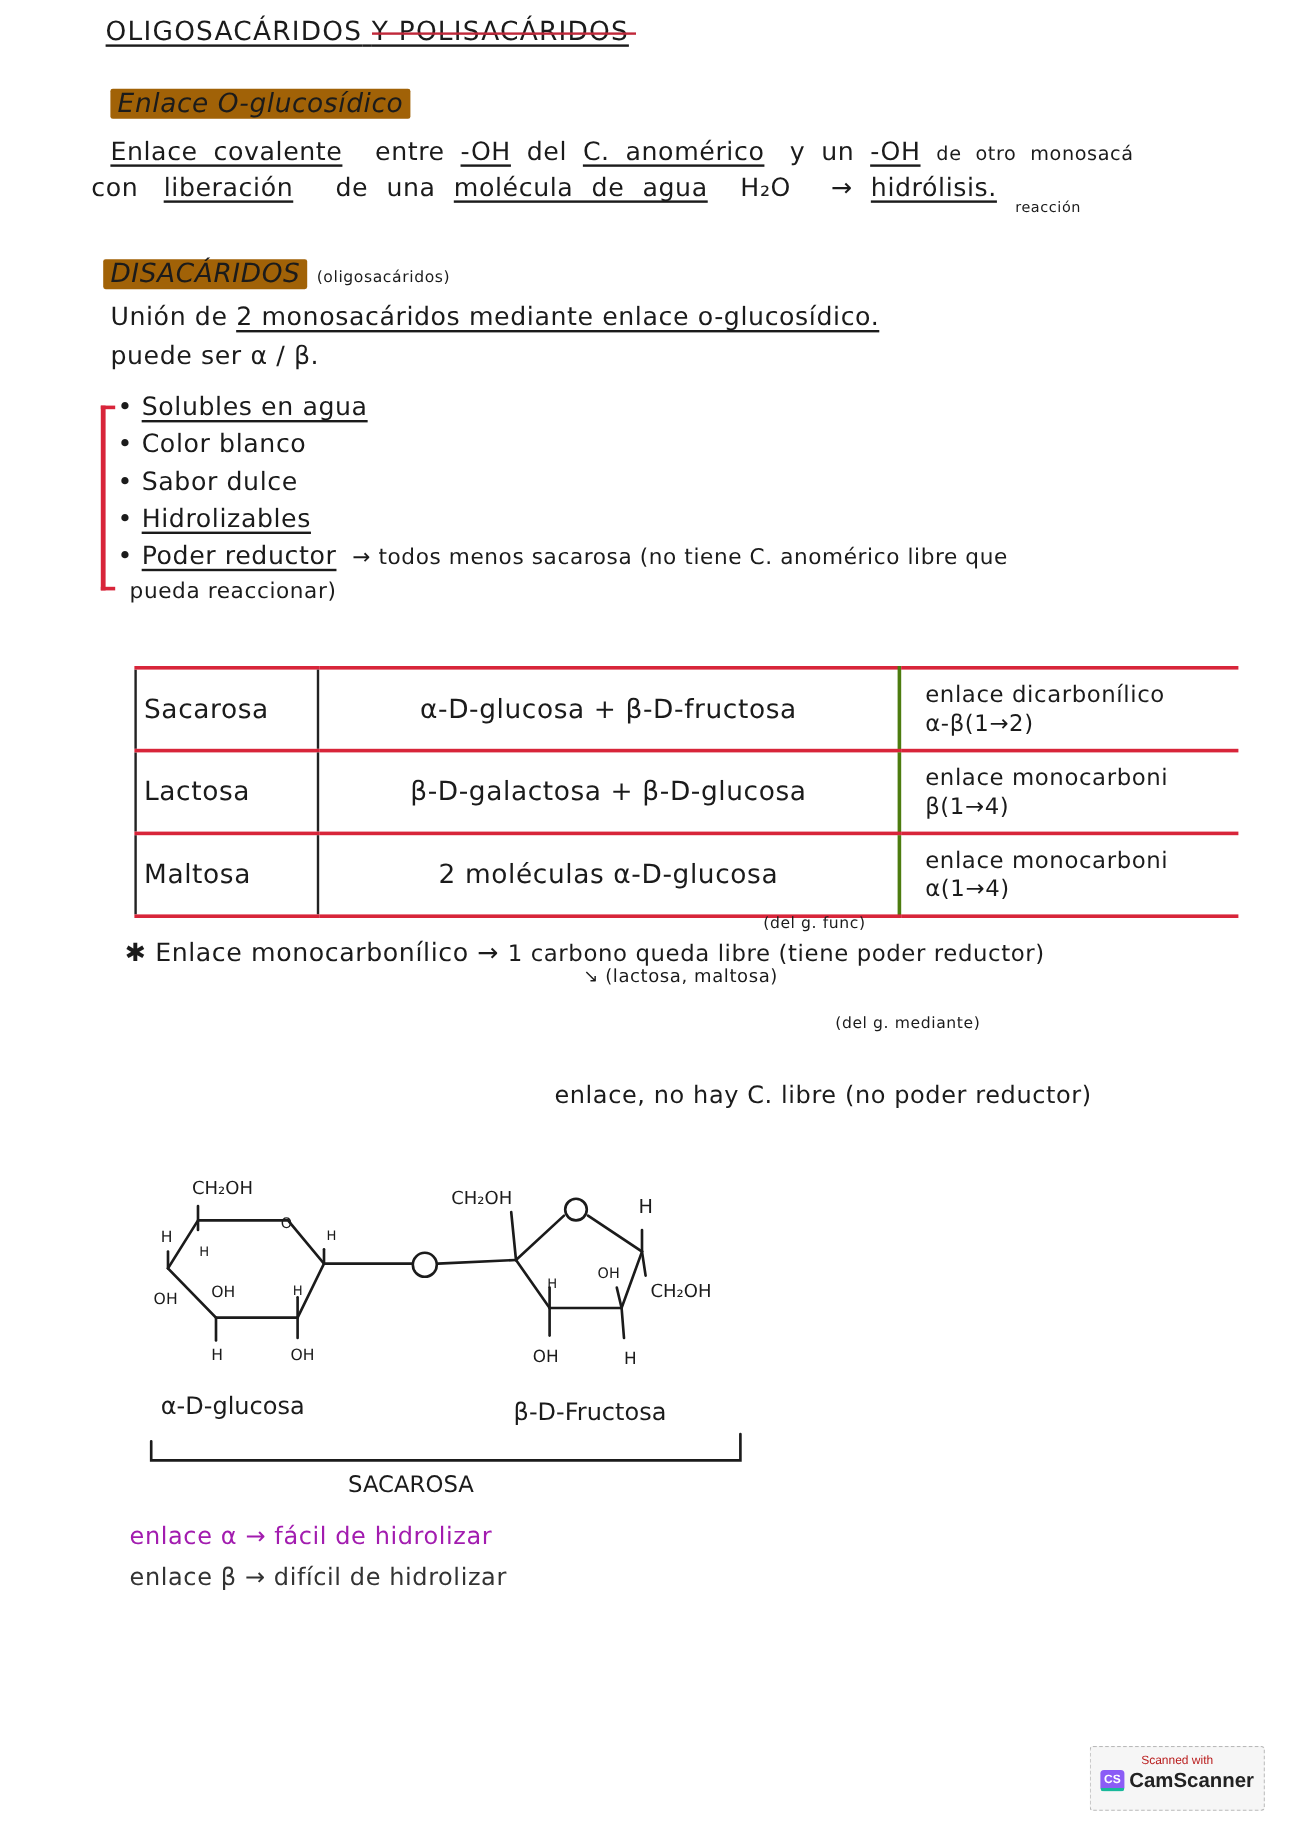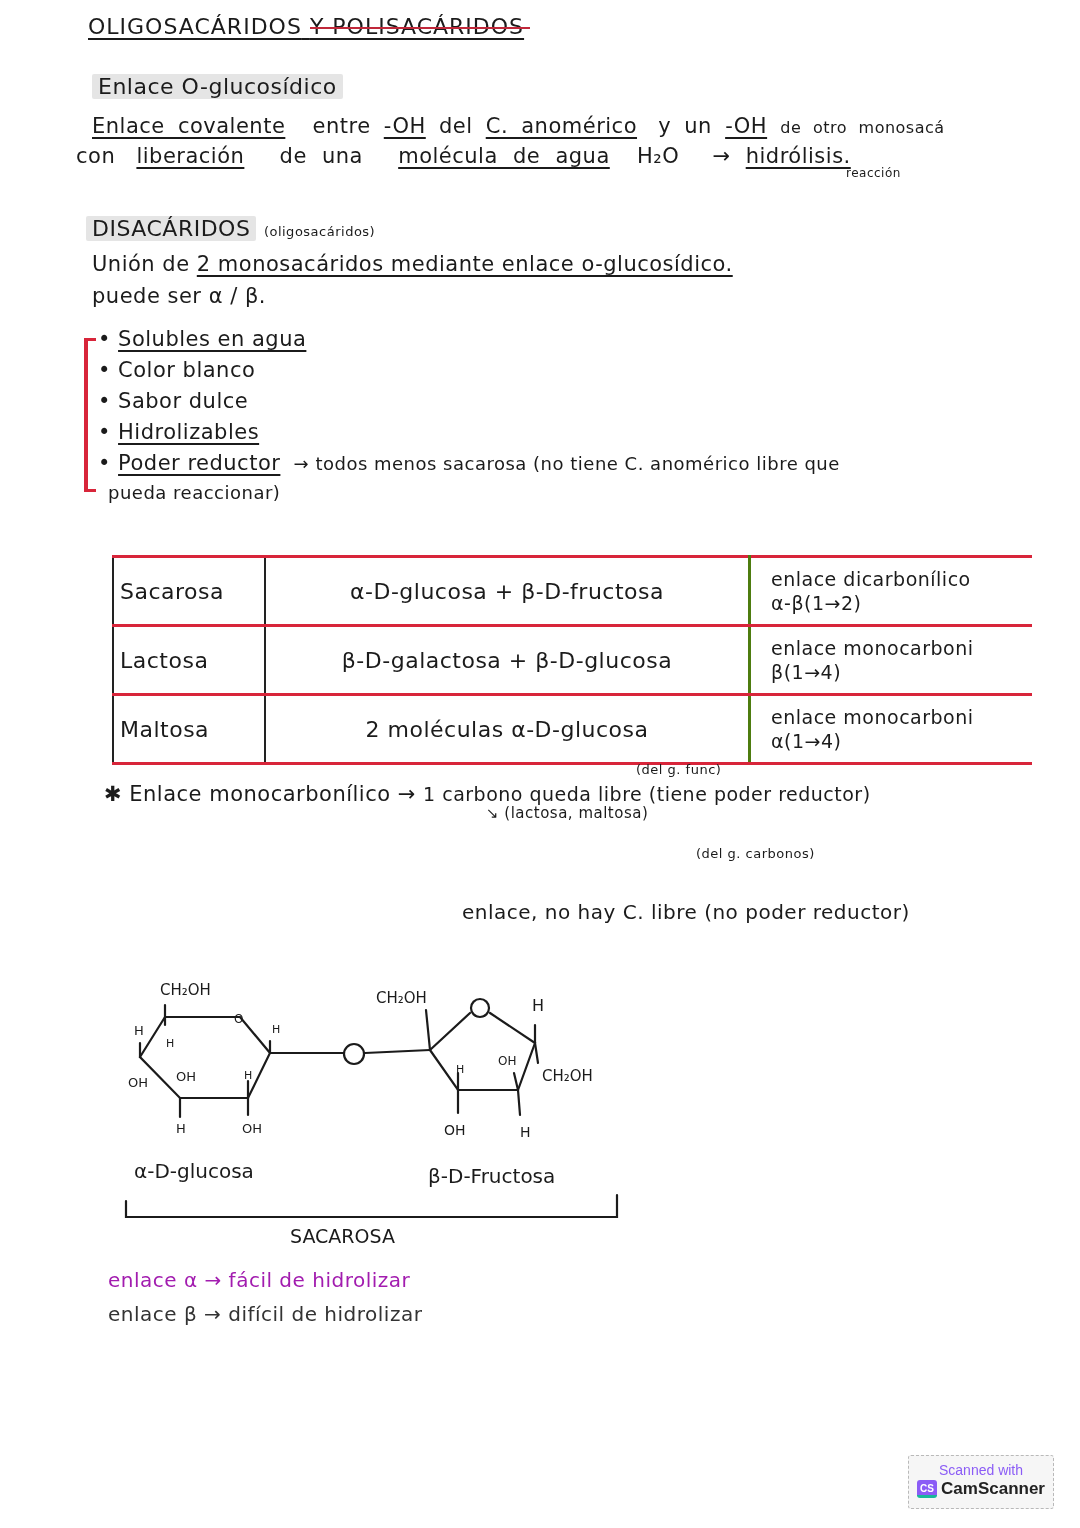--- a/index.html
+++ b/index.html
@@ -7,21 +7,21 @@
       width: 1080px; height: 1528px; position: relative; overflow: hidden;
       background: #ffffff;
       font-family: "DejaVu Sans", sans-serif;
       color: #1b1b1b;
     }
     .page { position: absolute; inset: 0; }
     .abs { position: absolute; white-space: nowrap; }
     .hand { font-family: "DejaVu Sans", sans-serif; letter-spacing: 0.5px; }
     .ul { text-decoration: underline; text-decoration-thickness: 1.5px; text-underline-offset: 4px; }
     .hl {
-      background: #e5e5e5; padding: 0 6px; border-radius: 2px;
+      background: #a16207; padding: 0 6px; border-radius: 2px; font-style: italic;
     }
     .title {
       left: 88px; top: 14px; font-size: 22px; letter-spacing: 1px;
       text-decoration: underline; text-decoration-thickness: 2px; text-underline-offset: 4px;
     }
     .title .strike { position: relative; }
     .title .strike::after {
       content: ""; position: absolute; left: 0; right: -6px; top: 50%;
       height: 2px; background: #c0283a;
     }
@@ -48,21 +48,21 @@
     table.dis td.c1 { width: 138px; border-left: 2px solid #222; border-right: 2px solid #222; }
     table.dis td.c2 { width: 470px; text-align: center; border-right: 3px solid #4d7c0f; }
     table.dis td.c3 { font-size: 19px; line-height: 24px; padding-left: 20px; }
 
     .notes { font-size: 21px; }
     .cs-badge {
       position: absolute; left: 908px; top: 1455px; width: 144px; height: 52px;
       border: 1px dashed #b9b9b9; border-radius: 3px; background: #f6f6f6;
       text-align: center; font-family: "Liberation Sans", sans-serif;
     }
-    .cs-badge .s1 { font-size: 14px; color: #8b5cf6; margin-top: 6px; }
+    .cs-badge .s1 { font-size: 10px; color: #b91c1c; margin-top: 6px; }
     .cs-badge .s2 { font-size: 17px; color: #222; font-weight: bold; display: flex; align-items: center; justify-content: center; gap: 4px; margin-top: 1px; }
     .cs-logo {
       display: inline-block; width: 20px; height: 18px; background: #8b5cf6; color: #fff;
       font-size: 10px; font-weight: bold; line-height: 18px; border-radius: 3px;
       border-bottom: 3px solid #19b89a; box-sizing: border-box;
     }
     svg text { font-family: "DejaVu Sans", sans-serif; }
   </style>
 </head>
 <body>
@@ -86,21 +86,21 @@
     <span class="ul">C. anomérico</span>
     <span style="margin-left:8px">y un</span>
     <span class="ul">-OH</span>
     <span style="font-size:16px">de otro monosacá</span>
   </div>
 
   <div class="abs hand body-txt" style="left:76px; top:144px; word-spacing:8px;">
     <span>con</span>
     <span class="ul" style="margin-left:6px">liberación</span>
     <span style="margin-left:20px">de una</span>
-    <span class="ul" style="margin-left:20px">molécula de agua</span>
+    <span class="ul" style="">molécula de agua</span>
     <span style="margin-left:12px">H₂O</span>
     <span style="margin-left:18px">→</span>
     <span class="ul">hidrólisis.</span>
   </div>
   <div class="abs hand tiny" style="left:846px; top:166px;">reacción</div>
 
   <div class="abs hand h2" style="left:86px; top:216px;">
     <span class="hl">DISACÁRIDOS</span>
     <span class="small">(oligosacáridos)</span>
   </div>
@@ -153,21 +153,21 @@
     </table>
 
   <div class="abs hand small" style="left:636px; top:762px;">(del g. func)</div>
   <div class="abs hand notes" style="left:104px; top:782px;">
     <span>✱ Enlace monocarbonílico</span>
     <span>→</span>
     <span style="font-size:19px">1 carbono queda libre (tiene poder reductor)</span>
   </div>
   <div class="abs hand" style="left:486px; top:804px; font-size:15px;">↘ (lactosa, maltosa)</div>
 
-  <div class="abs hand small" style="left:696px; top:846px;">(del g. carbonos)</div>
+  <div class="abs hand small" style="left:696px; top:846px;">(del g. mediante)</div>
   <div class="abs hand" style="left:462px; top:900px; font-size:20px;">enlace, no hay C. libre (no poder reductor)</div>
 
   <svg class="abs" style="left:110px; top:965px;" width="530" height="300" viewBox="0 0 530 300">
     <g stroke="#1b1b1b" stroke-width="2.2" fill="none" stroke-linecap="round">
 
       <polyline points="55,52 130,52 160,88 138,133 70,133 30,92 55,52"></polyline>
       <line x1="55" y1="40" x2="55" y2="60"></line>
       <line x1="30" y1="92" x2="30" y2="78"></line>
       <line x1="160" y1="88" x2="160" y2="76"></line>
       <line x1="70" y1="133" x2="70" y2="152"></line>

